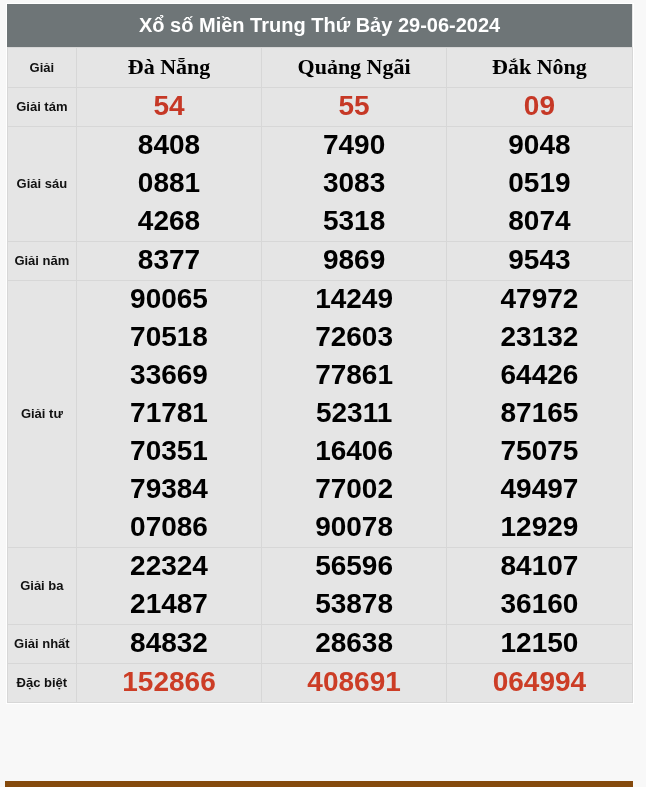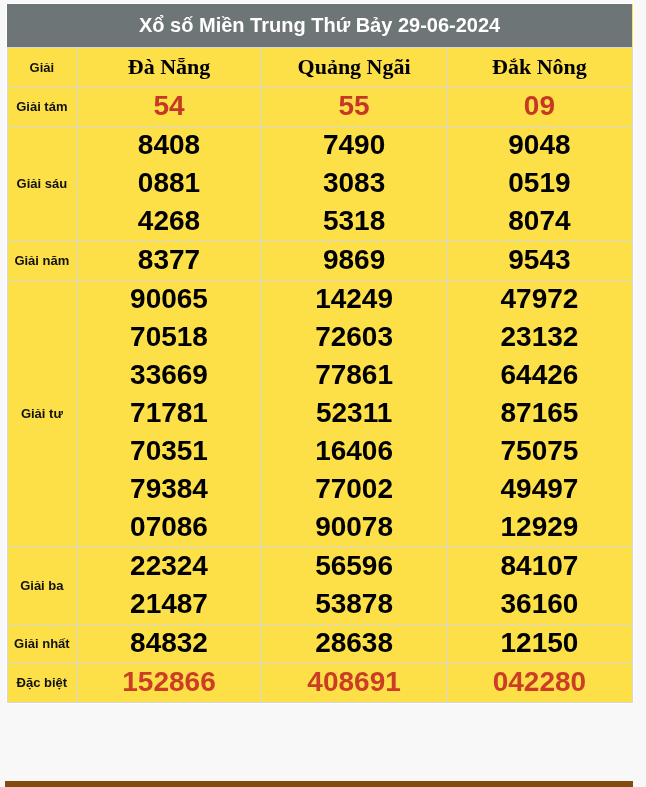--- a/index.html
+++ b/index.html
@@ -20,21 +20,21 @@
     top: 3px;
     width: 628px;
     padding: 1px;
     background: #ffffff;
     box-sizing: border-box;
   }
   table.lottery {
     width: 626px;
     border-collapse: collapse;
     table-layout: fixed;
-    background: #fde047;
+    background: #e5e5e5;
   }
   col.c0 { width: 69.5px; }
   col.c1 { width: 184.8px; }
   col.c2 { width: 185.3px; }
   col.c3 { width: 185.3px; }
   table.lottery td {
     border: 1px solid #d7d7d7;
     text-align: center;
     vertical-align: middle;
     padding: 0;
@@ -206,19 +206,19 @@
       </tr>
       <tr class="datarow">
         <td class="prize-label">Đặc biệt</td>
         <td class="numcell">
           <div class="num special">152866</div>
         </td>
         <td class="numcell">
           <div class="num special">408691</div>
         </td>
         <td class="numcell">
-          <div class="num special">042280</div>
+          <div class="num special">064994</div>
         </td>
       </tr>    
       </tbody>
   </table>
 </div>
 <div class="footer-bar"></div>
 
 </body></html>

